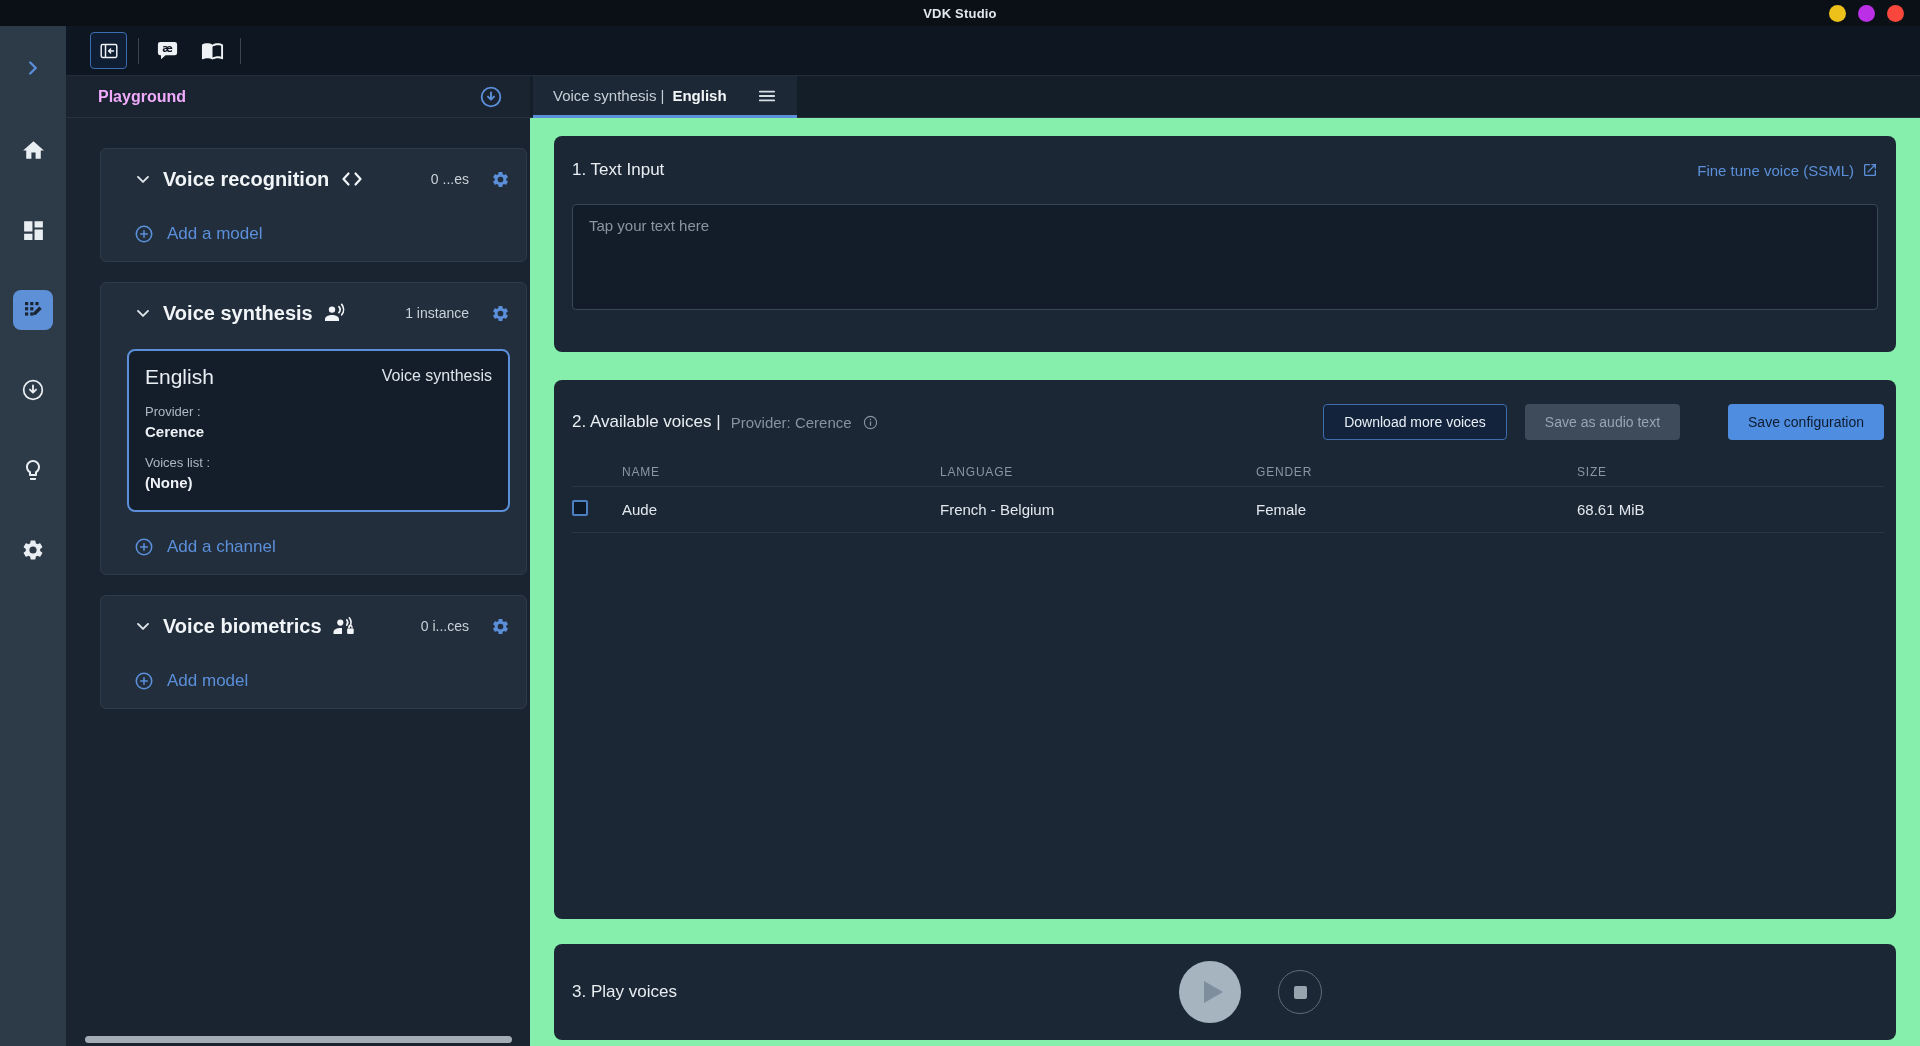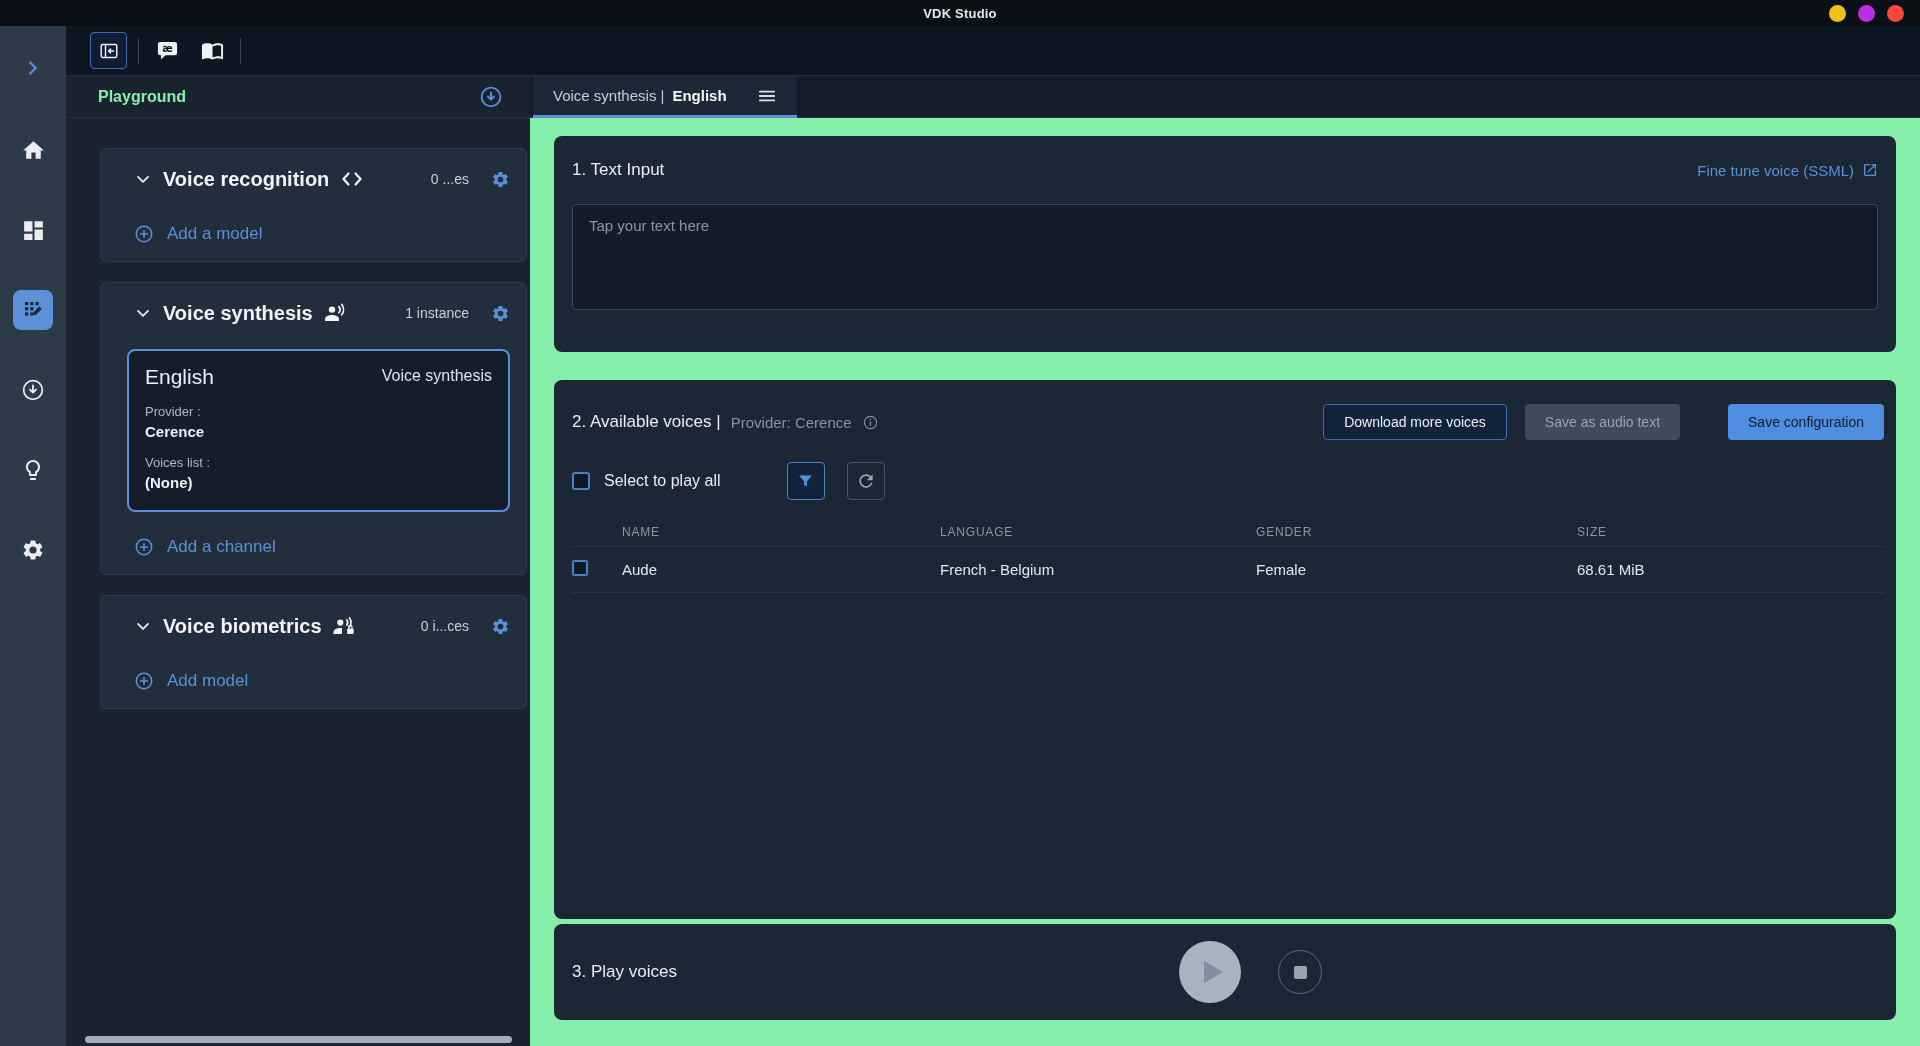--- a/index.html
+++ b/index.html
@@ -25,21 +25,21 @@
   .toolbar { height:50px; background:#0e1721; border-bottom:1px solid #212c38; display:flex; align-items:center; padding-left:24px; gap:11px; flex-shrink:0; }
   .tool-btn-active { width:37px; height:37px; border:1px solid #3c6db0; background:#0f1e33; border-radius:4px; display:flex; align-items:center; justify-content:center; }
   .tool-btn { width:34px; height:34px; display:flex; align-items:center; justify-content:center; }
   .tool-divider { width:1px; height:26px; background:#3a4653; }
 
   .content-row { flex:1; display:flex; min-height:0; }
 
   
   .panel { width:464px; background:#1a2430; flex-shrink:0; display:flex; flex-direction:column; position:relative; }
   .panel-header { height:42px; border-bottom:1px solid #27323e; display:flex; align-items:center; padding:0 26px 0 32px; flex-shrink:0; }
-  .panel-title { color:#86efac; font-size:16px; font-weight:bold; flex:1; }
+  .panel-title { color:#f0abfc; font-size:16px; font-weight:bold; flex:1; }
   .cards { padding:30px 3px 0 34px; display:flex; flex-direction:column; gap:20px; }
   .card { background:#222e3c; border:1px solid #2e3b4a; border-radius:6px; padding:14px 16px 16px 32px; }
   .card-head { display:flex; align-items:center; height:32px; gap:10px; }
   .card-title { color:#f2f5f8; font-size:20px; font-weight:bold; white-space:nowrap; }
   .card-count { color:#c9d1d8; font-size:14px; margin-left:auto; white-space:nowrap; }
   .card-gear { margin-left:12px; cursor:pointer; display:flex; }
   .card-action { margin-top:28px; display:flex; align-items:center; gap:12px; color:#5b8fd9; font-size:17px; cursor:pointer; }
   .card-action.tight { margin-top:24px; }
   .channel-card { margin-top:20px; margin-left:-6px; height:163px; background:#141e2b; border:2px solid #5b8fd9; border-radius:8px; padding:14px 16px; cursor:pointer; }
   .channel-top { display:flex; justify-content:space-between; align-items:flex-start; }
@@ -79,21 +79,21 @@
   .select-label { margin-left:14px; font-size:16px; color:#e8edf2; }
   .icon-btn { width:38px; height:38px; border-radius:4px; display:flex; align-items:center; justify-content:center; cursor:pointer; }
   .icon-btn.filter { margin-left:66px; background:#14233c; border:1px solid #4c7fc0; }
   .icon-btn.refresh { margin-left:22px; background:transparent; border:1px solid #4a5663; }
   .table { margin-top:18px; }
   .thead, .trow { display:grid; grid-template-columns:50px 318px 316px 321px 1fr; align-items:center; }
   .thead { height:28px; color:#8b96a1; font-size:12px; letter-spacing:.8px; }
   .trow { height:47px; border-top:1px solid #2b3645; border-bottom:1px solid #2b3645; color:#e2e8ee; font-size:15px; cursor:pointer; }
   .row-checkbox { width:16px; height:16px; border:2px solid #4c7fc0; border-radius:2px; background:#0d1826; cursor:pointer; }
 
-  .s3 { height:96px; margin-top:5px; position:relative; display:flex; align-items:center; padding:0 18px; }
+  .s3 { height:96px; margin-top:25px; position:relative; display:flex; align-items:center; padding:0 18px; }
   .play-btn { position:absolute; left:625px; top:17px; width:62px; height:62px; border-radius:50%; background:#a6b4c0; display:flex; align-items:center; justify-content:center; cursor:pointer; border:none; }
   .play-tri { width:0; height:0; border-left:19px solid #7e8e9c; border-top:11.5px solid transparent; border-bottom:11.5px solid transparent; margin-left:7px; }
   .stop-btn { position:absolute; left:724px; top:26px; width:44px; height:44px; border-radius:50%; background:transparent; border:1px solid #5f6c78; display:flex; align-items:center; justify-content:center; cursor:pointer; }
   .stop-sq { width:13px; height:13px; background:#97a3ad; border-radius:2px; }
 
   svg { display:block; }
 </style>
 </head>
 <body>
 
@@ -333,34 +333,20 @@
                   <circle cx="12" cy="12" r="8.6" fill="none" stroke="#8793a0" stroke-width="1.6"></circle>
                   <path d="M12 11v5" stroke="#8793a0" stroke-width="1.8" stroke-linecap="round"></path>
                   <circle cx="12" cy="7.8" r="1.1" fill="#8793a0"></circle>
                 </svg>
               </span>
               <button class="btn btn-download">Download more voices</button>
               <button class="btn btn-save-audio">Save as audio text</button>
               <button class="btn btn-save-config">Save configuration</button>
             </div>
 
-            <div class="controls">
-              <span class="checkbox"></span>
-              <span class="select-label">Select to play all</span>
-              <span class="icon-btn filter">
-                <svg width="19" height="19" viewBox="0 0 24 24">
-                    <path d="M4 4.5h16L13.8 12v6.4l-3.6-1.9v-4.5L4 4.5z" fill="#5b8fd9"></path>
-                  </svg>
-              </span>
-              <span class="icon-btn refresh">
-                <svg width="20" height="20" viewBox="0 0 24 24">
-                    <path d="M17.65 6.35A7.95 7.95 0 0012 4c-4.42 0-7.99 3.58-7.99 8s3.57 8 7.99 8c3.73 0 6.84-2.55 7.73-6h-2.08A5.99 5.99 0 0112 18c-3.31 0-6-2.69-6-6s2.69-6 6-6c1.66 0 3.14.69 4.22 1.78L13 11h7V4l-2.35 2.35z" fill="#9aa5af"></path>
-                  </svg>
-              </span>
-            </div>
 
             <div class="table">
               <div class="thead">
                 <span></span>
                 <span>NAME</span>
                 <span>LANGUAGE</span>
                 <span>GENDER</span>
                 <span>SIZE</span>
               </div>
               <div class="trow">

